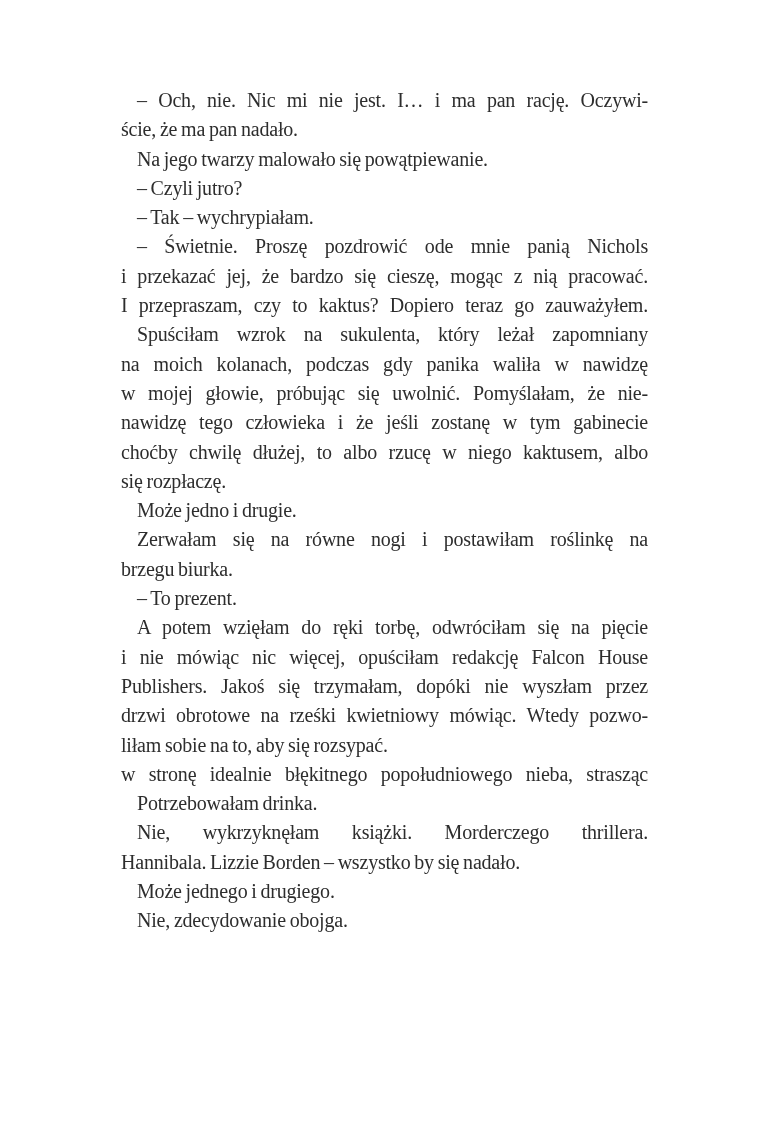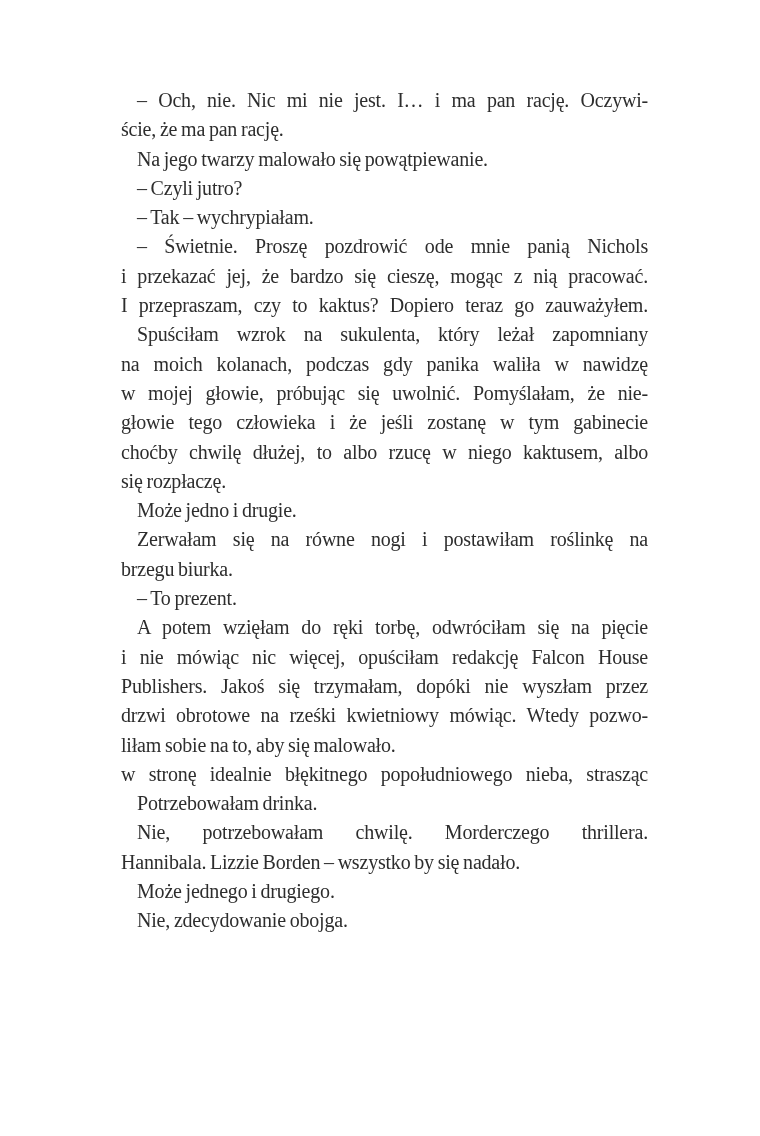--- a/index.html
+++ b/index.html
@@ -40,69 +40,69 @@
     text-indent: 16px;
   }
 </style>
 </head>
 <body>
 
 <div class="page">
   <div class="text-column">
       <div class="paragraph">
         <div class="line indent just">– Och, nie. Nic mi nie jest. I… i ma pan rację. Oczywi-</div>
-        <div class="line">ście, że ma pan rację.</div>
+        <div class="line">ście, że ma pan nadało.</div>
       </div>
       <div class="paragraph">
         <div class="line indent">Na jego twarzy malowało się powątpiewanie.</div>
       </div>
       <div class="paragraph">
         <div class="line indent">– Czyli jutro?</div>
       </div>
       <div class="paragraph">
         <div class="line indent">– Tak – wychrypiałam.</div>
       </div>
       <div class="paragraph">
         <div class="line indent just">– Świetnie. Proszę pozdrowić ode mnie panią Nichols</div>
         <div class="line just">i przekazać jej, że bardzo się cieszę, mogąc z nią pracować.</div>
         <div class="line just">I przepraszam, czy to kaktus? Dopiero teraz go zauważyłem.</div>
       </div>
       <div class="paragraph">
         <div class="line indent just">Spuściłam wzrok na sukulenta, który leżał zapomniany</div>
         <div class="line just">na moich kolanach, podczas gdy panika waliła w nawidzę</div>
         <div class="line just">w mojej głowie, próbując się uwolnić. Pomyślałam, że nie-</div>
-        <div class="line just">głowie tego człowieka i że jeśli zostanę w tym gabinecie</div>
+        <div class="line just">nawidzę tego człowieka i że jeśli zostanę w tym gabinecie</div>
         <div class="line just">choćby chwilę dłużej, to albo rzucę w niego kaktusem, albo</div>
         <div class="line">się rozpłaczę.</div>
       </div>
       <div class="paragraph">
         <div class="line indent">Może jedno i drugie.</div>
       </div>
       <div class="paragraph">
         <div class="line indent just">Zerwałam się na równe nogi i postawiłam roślinkę na</div>
         <div class="line">brzegu biurka.</div>
       </div>
       <div class="paragraph">
         <div class="line indent">– To prezent.</div>
       </div>
       <div class="paragraph">
         <div class="line indent just">A potem wzięłam do ręki torbę, odwróciłam się na pięcie</div>
         <div class="line just">i nie mówiąc nic więcej, opuściłam redakcję Falcon House</div>
         <div class="line just">Publishers. Jakoś się trzymałam, dopóki nie wyszłam przez</div>
         <div class="line just">drzwi obrotowe na rześki kwietniowy mówiąc. Wtedy pozwo-</div>
-        <div class="line">liłam sobie na to, aby się malowało.</div>
+        <div class="line">liłam sobie na to, aby się rozsypać.</div>
       </div>
       <div class="paragraph">
         <div class="line just">w stronę idealnie błękitnego popołudniowego nieba, strasząc</div>
       </div>
       <div class="paragraph">
         <div class="line indent">Potrzebowałam drinka.</div>
       </div>
       <div class="paragraph">
-        <div class="line indent just">Nie, potrzebowałam chwilę. Morderczego thrillera.</div>
+        <div class="line indent just">Nie, wykrzyknęłam książki. Morderczego thrillera.</div>
         <div class="line">Hannibala. Lizzie Borden – wszystko by się nadało.</div>
       </div>
       <div class="paragraph">
         <div class="line indent">Może jednego i drugiego.</div>
       </div>
       <div class="paragraph">
         <div class="line indent">Nie, zdecydowanie obojga.</div>
       </div>
     </div>
 </div>

